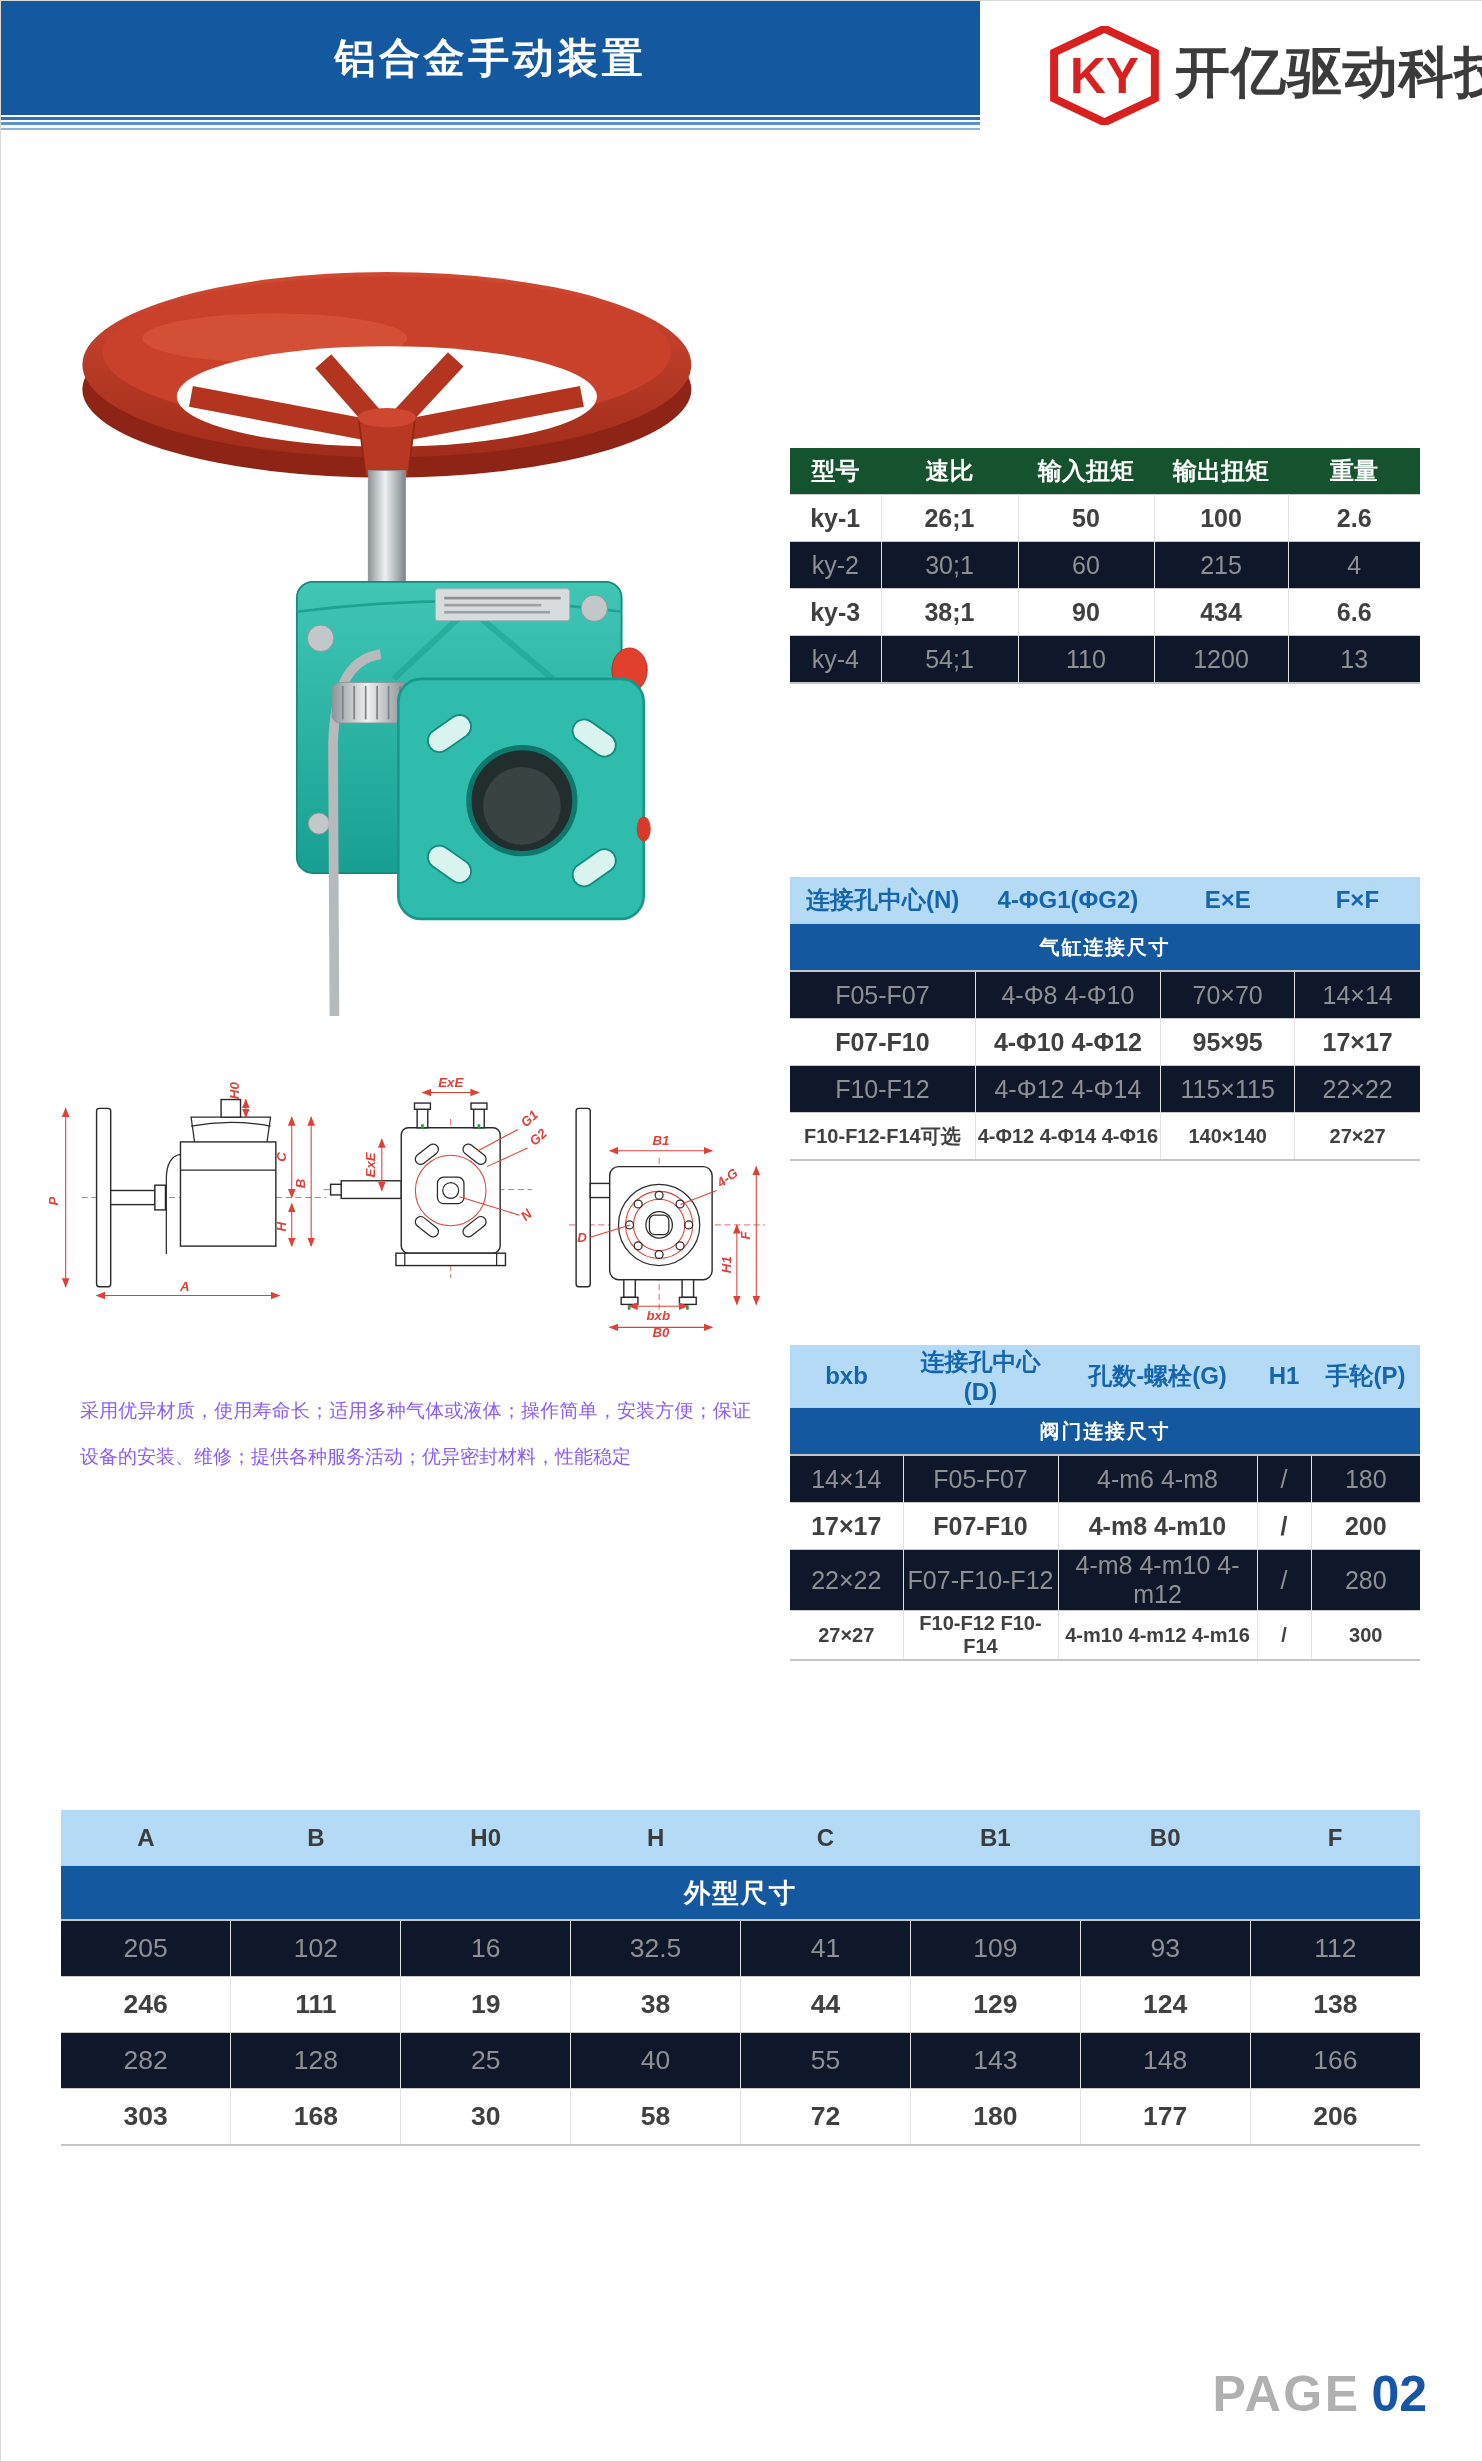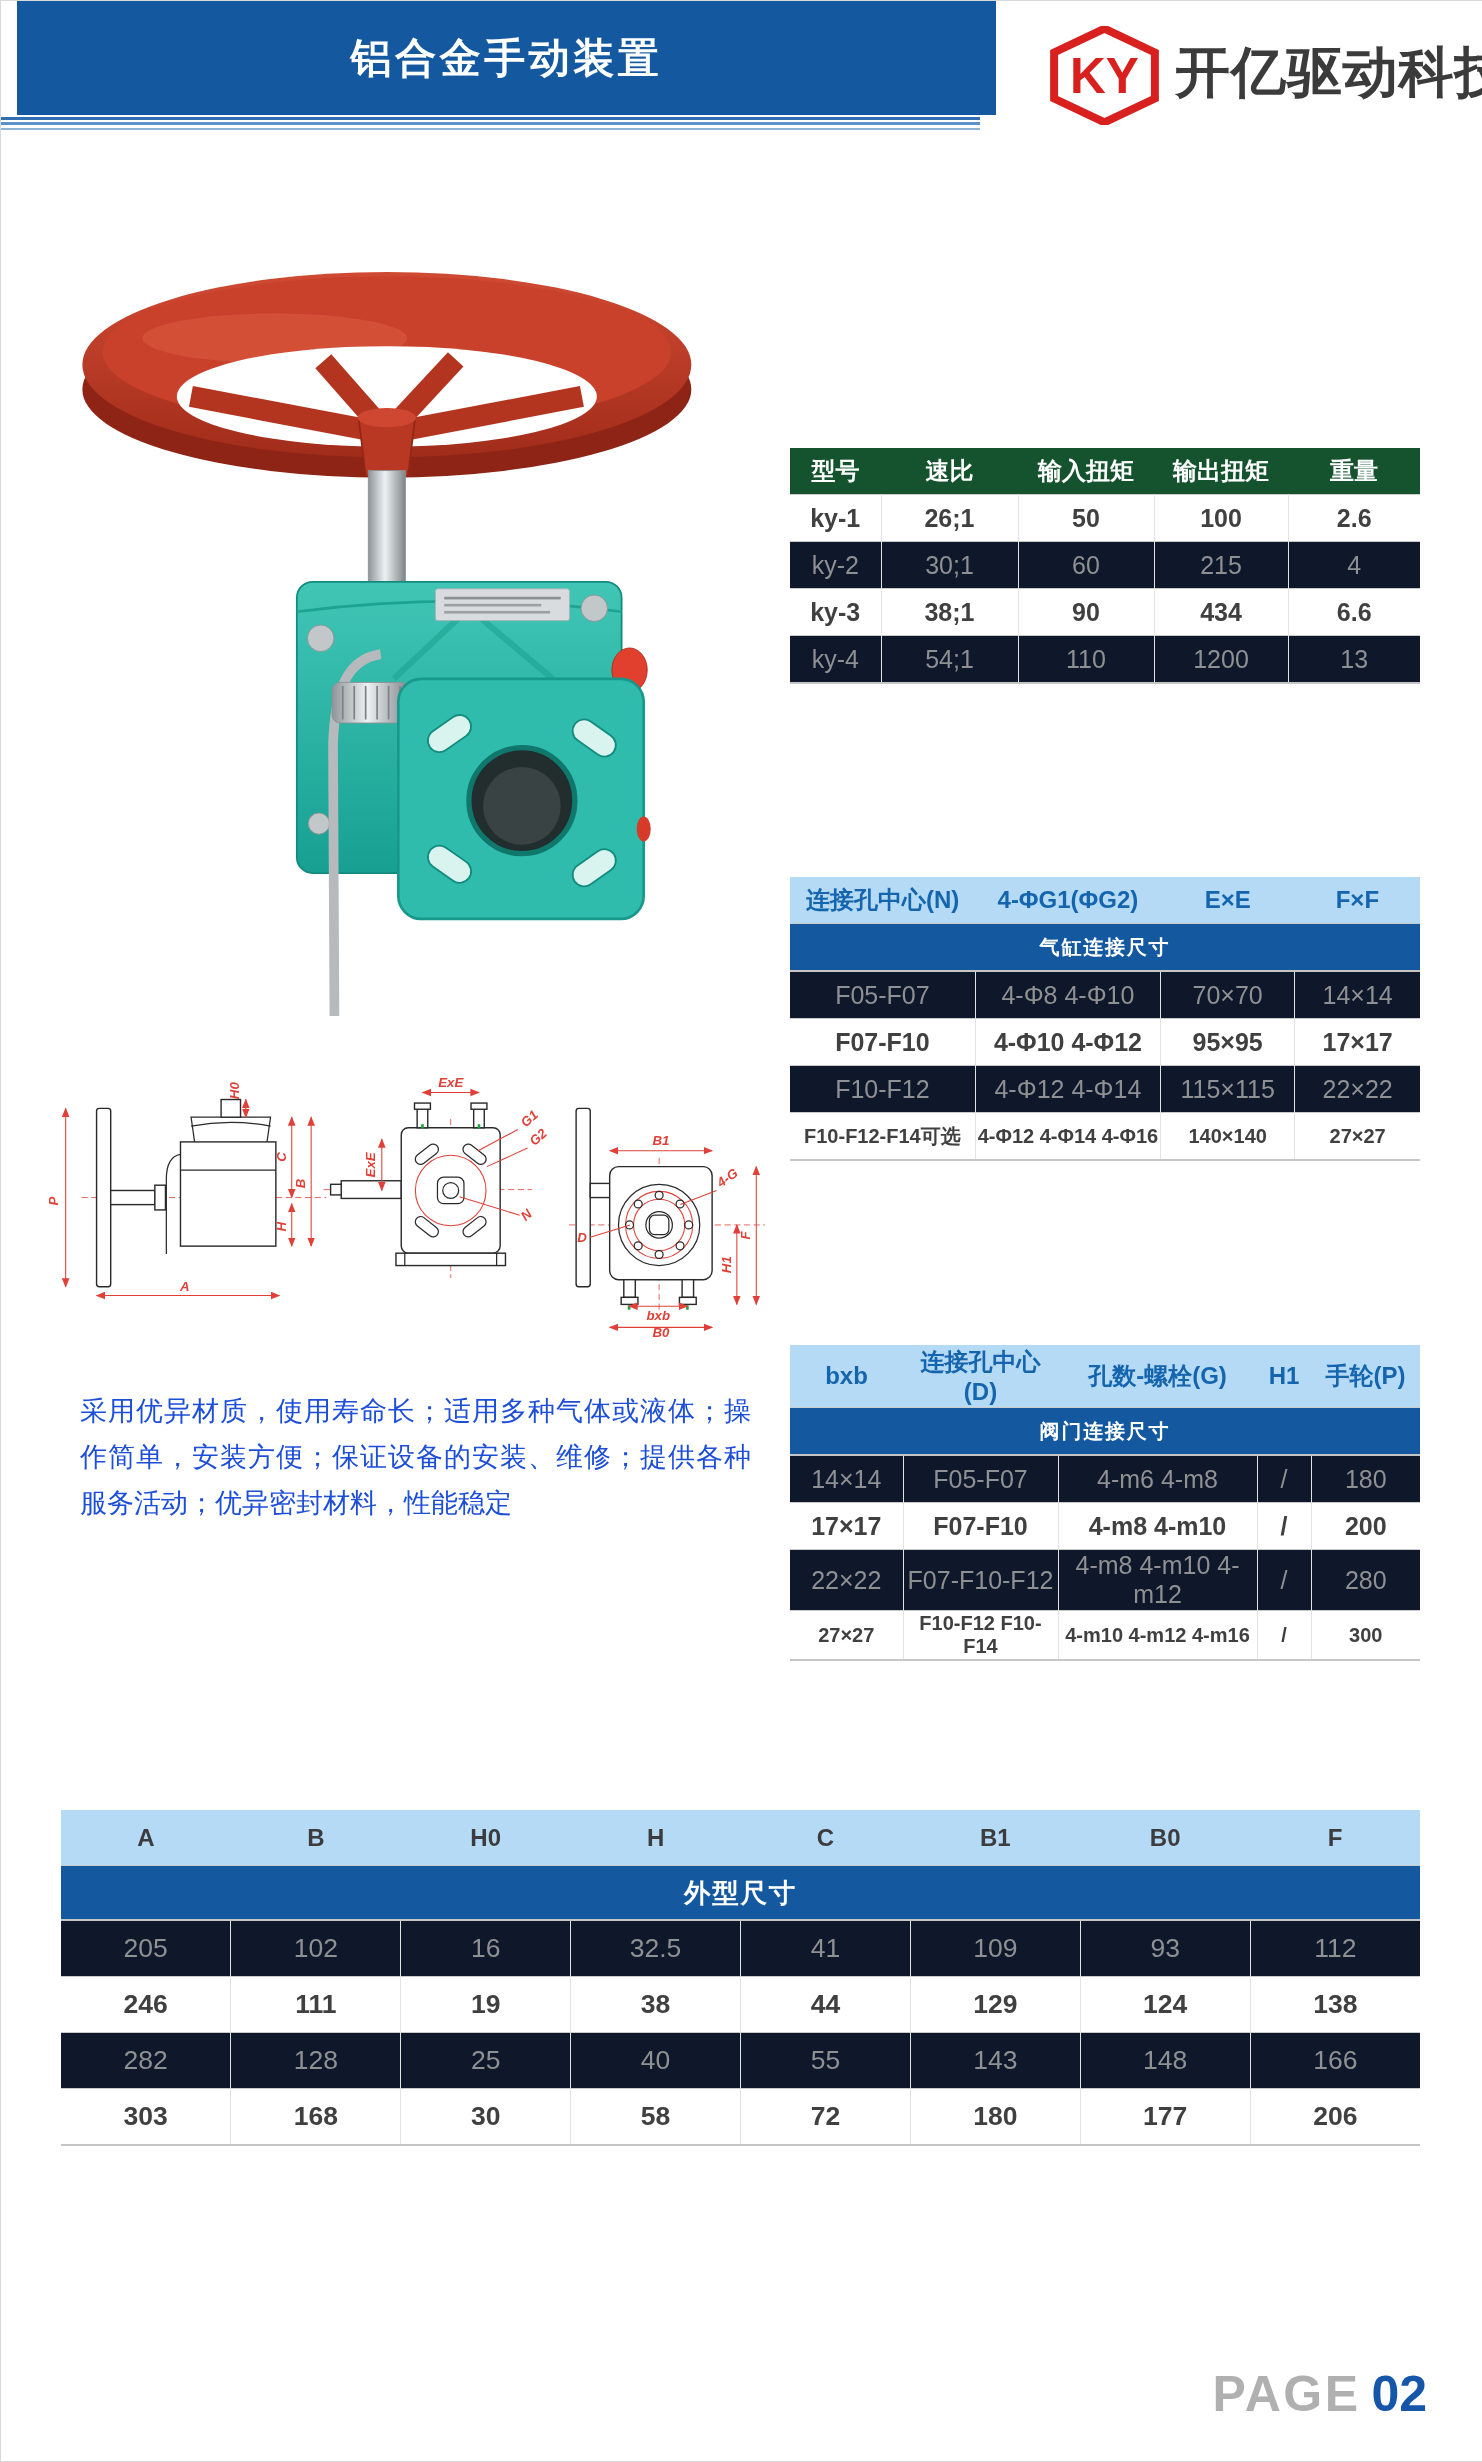--- a/index.html
+++ b/index.html
@@ -1,21 +1,21 @@
 <!DOCTYPE html>
 <html style="font-size:14px"><head>
 <meta charset="utf-8">
 <style>
   html,body{margin:0;padding:0;background:#fff;}
   .page{position:relative;width:1483px;height:2462px;background:#fff;
         border:1.8px solid #d8d8d8;box-sizing:border-box;overflow:hidden;
         font-family:"Liberation Sans",sans-serif;}
   
   .banner{position:absolute;left:0;top:0;width:979px;height:114px;background:#14599f;
-          display:flex;align-items:center;justify-content:center;margin-left:16px;}
+          display:flex;align-items:center;justify-content:center;}
   .banner-title{color:#fff;font-size:41px;font-weight:bold;letter-spacing:3.5px;}
   .stripes{position:absolute;left:0;top:116px;width:979px;height:14px;
            background:linear-gradient(#2f6fb2 0 2.6px,#fff 2.6px 5.3px,#5b93c8 5.3px 8px,#fff 8px 10.6px,#8fb4d8 10.6px 13.2px,#fff 13.2px 14px);}
   .logo{position:absolute;left:1046px;top:25px;width:115px;height:99px;}
   .company{position:absolute;left:1174px;top:35px;width:291px;height:79px;
            font-size:55px;font-weight:bold;color:#3b3b3b;letter-spacing:0.9px;white-space:nowrap;}
   
   table{border-collapse:collapse;table-layout:fixed;}
   .tbl{position:absolute;background:#fff;}
   .tbl-title td{background:#14599f;color:#fff;font-size:25.6px;font-weight:bold;text-align:center;
@@ -30,21 +30,21 @@
   tbody tr:last-child td{border-bottom:2.6px solid #c6c6c6;}
   tbody tr.alt td{background:#0f172a;color:#8f9092;font-weight:normal;}
   .t-spec td,.t-spec th{height:44px;}
   .t-cyl td,.t-cyl th{height:44px;}
   .t-valve td,.t-valve th{height:44px;}
   .t-cyl tbody tr:last-child td,.t-valve tbody tr:last-child td{font-size:20px;}
   .t-dim td,.t-dim th{height:53px;}
   .t-dim tbody td{font-size:26.5px;}
   
   .desc{position:absolute;left:79px;top:1387px;width:671px;
-        font-size:27px;line-height:46px;color:#1d4ed8;text-align:justify;}
+        font-size:19px;line-height:46px;color:#8b5cf6;text-align:justify;}
   
   .footer{position:absolute;right:55px;top:2364px;font-size:50px;font-weight:bold;}
   .footer .pg{color:#b0b0b0;letter-spacing:2.6px;}
   .footer .no{color:#1556a8;margin-left:10.6px;}
   
   .photo{position:absolute;left:53px;top:256px;}
   .drawing{position:absolute;left:47px;top:1072px;}
   .ln{fill:#fff;stroke:#2a2a2a;stroke-width:1.6;}
   .lnf{fill:none;stroke:#2a2a2a;stroke-width:1.4;}
   .red{fill:none;stroke:#e04038;stroke-width:1.2;}

